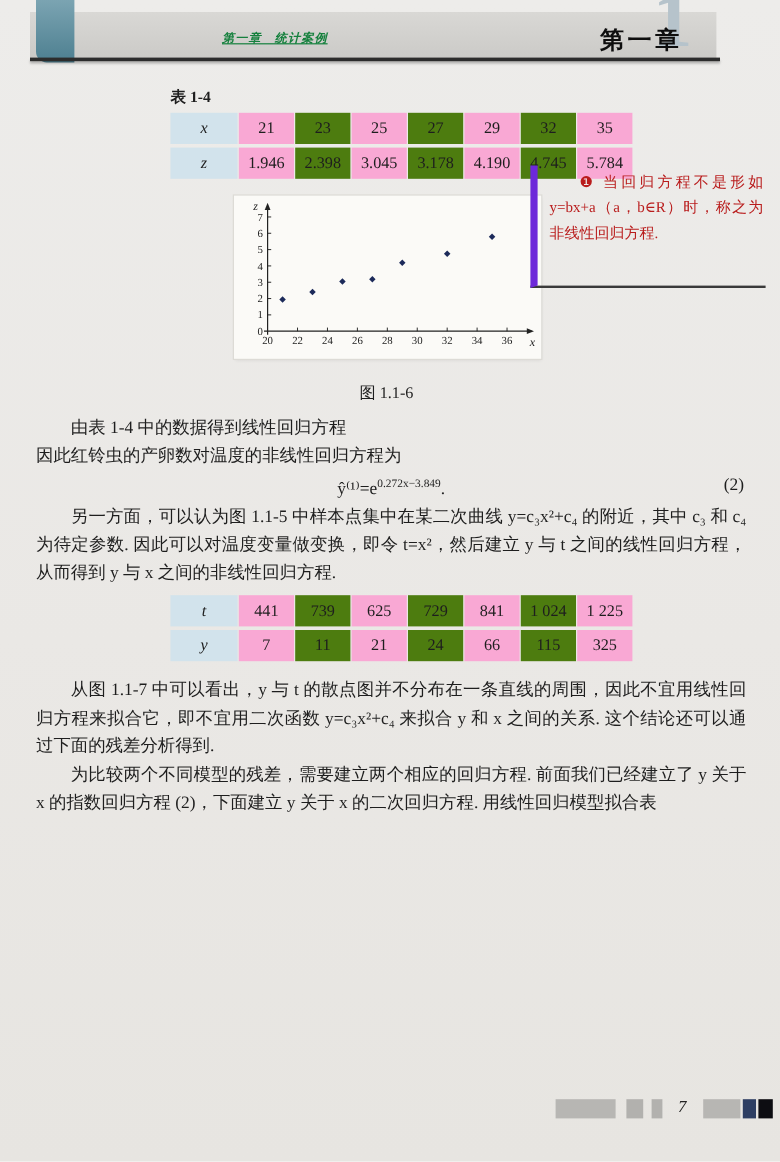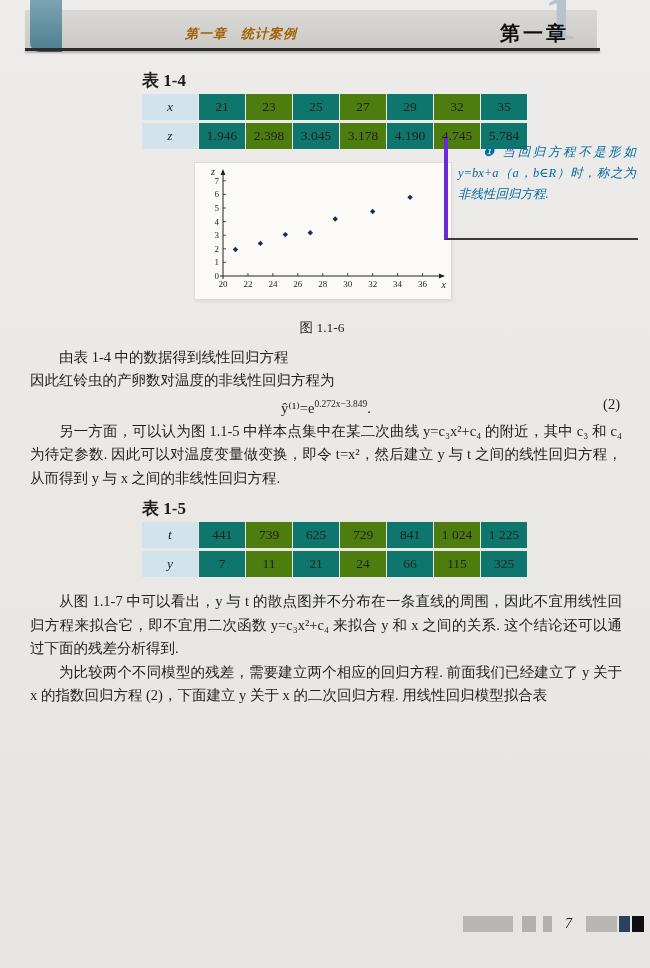--- a/index.html
+++ b/index.html
@@ -8,48 +8,48 @@
     background:linear-gradient(180deg,#edecea 0%,#eae8e5 55%,#e7e5e1 100%);
     font-family:"Liberation Serif","DejaVu Serif",serif;color:#1e1e1e;
   }
   
   .hdr-band{position:absolute;left:25px;top:10px;width:572px;height:39px;
     background:linear-gradient(180deg,#d9d8d5,#cbcac7);}
   .hdr-underline{position:absolute;left:25px;top:48px;width:575px;height:3px;
     background:#2c2c2c;box-shadow:0 2px 2px rgba(0,0,0,.25);}
   .hdr-tealcap{position:absolute;left:30px;top:0;width:32px;height:52px;
     background:linear-gradient(180deg,#7ba4b2,#4d7f90);border-radius:0 0 0 9px;}
-  .hdr-title{position:absolute;left:185px;top:25px;font-size:13px;font-weight:bold;
-    font-style:italic;color:#a16207;letter-spacing:1px;}
+  .hdr-title{position:absolute;left:185px;top:25px;font-size:10px;font-weight:bold;
+    font-style:italic;color:#15803d;letter-spacing:1px;text-decoration:underline;}
   .hdr-tab{position:absolute;left:500px;top:0;width:100px;height:55px;}
   .hdr-numeral{position:absolute;left:44px;top:-16px;font-size:66px;font-weight:bold;
     color:#b6c3cb;font-style:normal;line-height:1;}
   .hdr-chapter{position:absolute;left:0px;top:20px;font-size:20px;font-weight:bold;
     color:#0e0e0e;letter-spacing:3px;}
   
   .main{position:absolute;left:30px;top:62px;width:592px;font-size:14.5px;line-height:23.5px;}
   .para{text-indent:2em;text-align:justify;}
   .para.noindent{text-indent:0;}
   .wrapzone{position:relative;}
   .wrapzone .narrow{margin-right:184px;}
   .eqline{text-align:center;}
   .eqrow{position:relative;text-align:center;}
   .eqtag{position:absolute;right:2px;top:0;}
   sup{font-size:9.5px;}
   
   .note{position:absolute;right:-16px;top:76px;width:178px;min-height:88px;
-    border-left:4px solid #6d28d9;border-bottom:2px solid #3a3a3a;
-    padding:4px 2px 8px 10px;font-size:12.5px;line-height:21px;font-style:italic;
-    color:#0369a1;text-indent:2em;text-align:justify;}
-  
-  .tbl-label{font-weight:bold;font-size:17px;margin:4px 0 4px 112px;line-height:18px;}
+    border-left:6px solid #6d28d9;border-bottom:2px solid #3a3a3a;
+    padding:4px 2px 8px 10px;font-size:12.5px;line-height:21px;
+    color:#b91c1c;text-indent:2em;text-align:justify;}
+  
+  .tbl-label{font-weight:bold;font-size:13px;margin:4px 0 4px 112px;line-height:18px;}
   .tbl{margin-left:112px;width:382px;}
   .trow{display:flex;margin-bottom:3px;}
   .tcell{height:26px;line-height:26px;text-align:center;font-size:13.5px;
-    background:#0f766e;flex:0 0 46px;margin-right:1px;}
+    background:#f9a8d4;flex:0 0 46px;margin-right:1px;}
   .tcell.alt{background:#4d7c0f;}
   .tcell.thc{flex:0 0 56px;font-style:italic;background:#d2e3ec;}
   
   .fig-panel{margin:14px 0 0 165px;width:254px;height:134px;background:#fbfaf7;
     box-shadow:0 0 0 1px #dddbd6, 1px 2px 3px rgba(0,0,0,.08);padding:1px;}
   .fig-caption{width:254px;margin-left:165px;text-align:center;font-size:13.5px;margin-top:17px;}
   svg text.tick{font-size:9px;fill:#1d1d1d;font-family:"Liberation Serif","DejaVu Serif",serif;}
   svg text.alab{font-size:10px;fill:#1d1d1d;font-style:italic;font-family:"Liberation Serif","DejaVu Serif",serif;}
   
   .footer{position:absolute;top:915px;right:6px;display:flex;align-items:center;height:17px;}
@@ -164,21 +164,20 @@
   <div class="para noindent">因此红铃虫的产卵数对温度的非线性回归方程为</div>
 
   <div class="eqrow">
     <span>ŷ⁽¹⁾=e</span><sup>0.272x−3.849</sup><span>.</span>
     <span class="eqtag">(2)</span>
   </div>
 
   <div class="para">另一方面，可以认为图 1.1-5 中样本点集中在某二次曲线 y=c₃x²+c₄ 的附近，其中 c₃ 和 c₄ 为待定参数. 因此可以对温度变量做变换，即令 t=x²，然后建立 y 与 t 之间的线性回归方程，从而得到 y 与 x 之间的非线性回归方程.</div>
 
   <div class="spacer6"></div>
-  <div class="tbl-label">表 1-5</div>
   <div class="tbl">
       <div class="trow">
         <div class="tcell thc">t</div>
         <div class="tcell">441</div>
         <div class="tcell alt">739</div>
         <div class="tcell">625</div>
         <div class="tcell alt">729</div>
         <div class="tcell">841</div>
         <div class="tcell alt">1 024</div>
         <div class="tcell">1 225</div>

